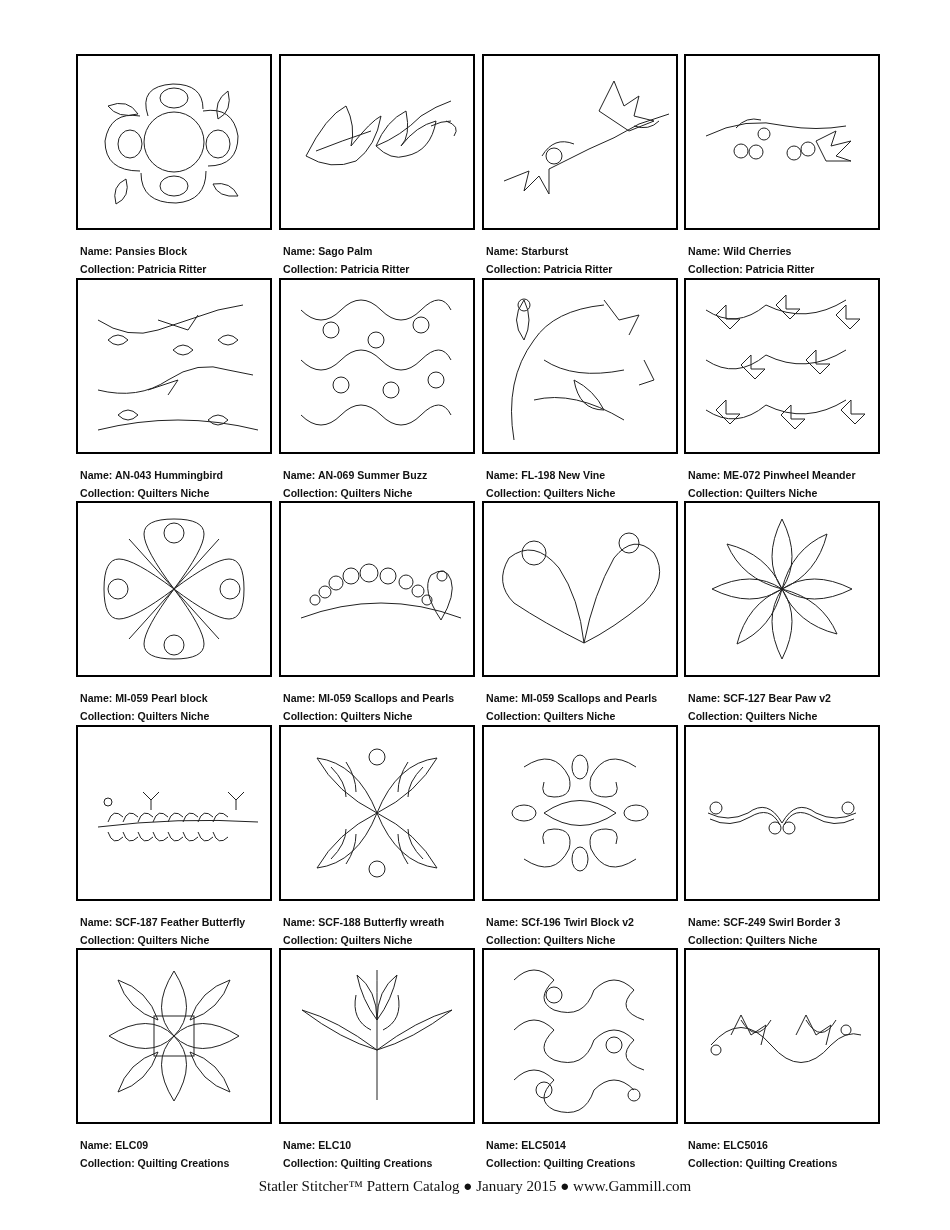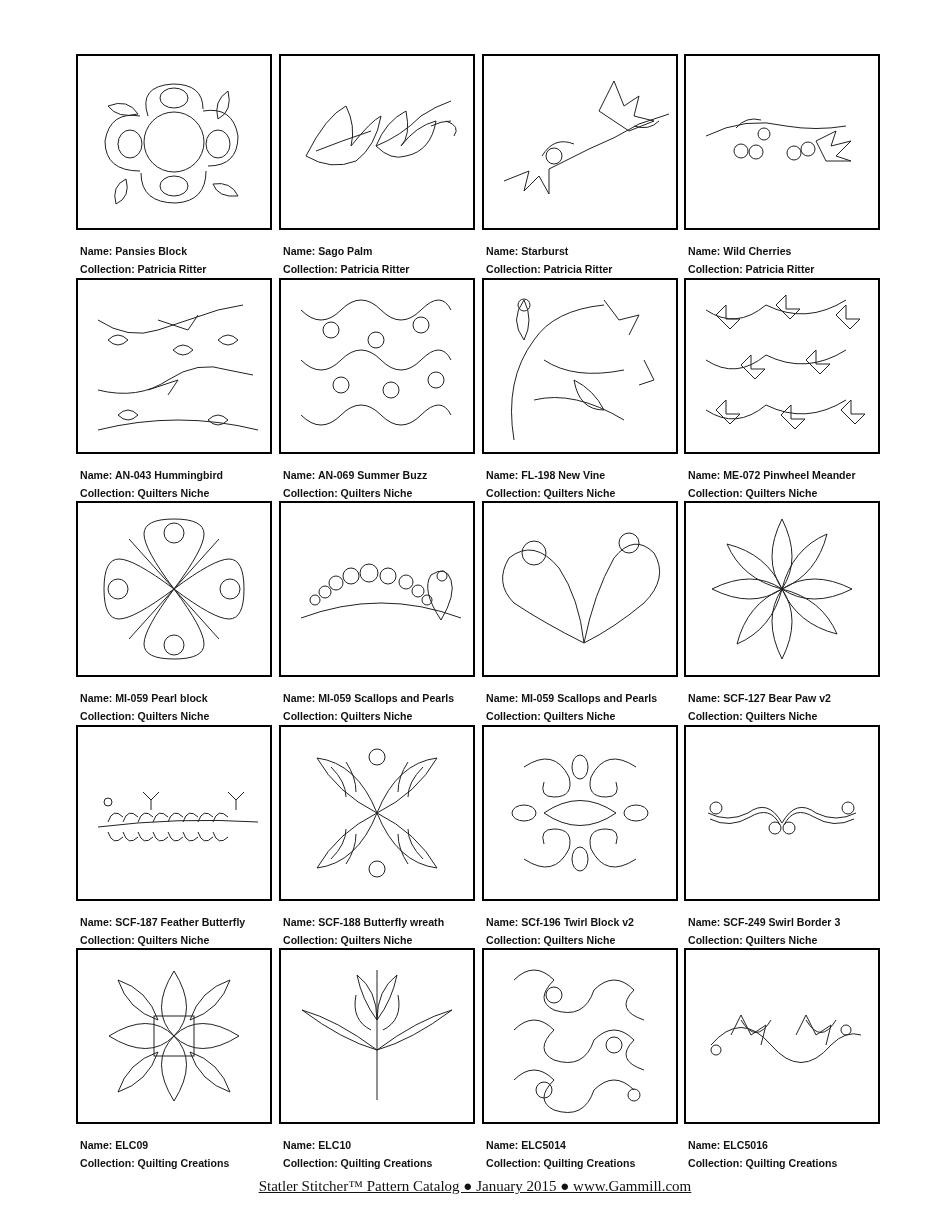--- a/index.html
+++ b/index.html
@@ -12,21 +12,21 @@
   .thumb svg { width: 192px; height: 172px; display: block; }
   .thumb svg * { fill: none; stroke: #222; stroke-width: 1; }
   .label {
     position: absolute; left: 4px; top: 189px; white-space: nowrap;
     font-family: "Liberation Sans", sans-serif; font-size: 11.5px; font-weight: bold;
     color: #111; line-height: 17.5px; transform: scaleX(0.92); transform-origin: left top;
   }
   .label .k { font-weight: bold; }
   .footer {
     position: absolute; left: 0; width: 950px; top: 1178px; text-align: center;
-    font-family: "Liberation Serif", serif; font-size: 15px; color: #111; text-decoration: underline;
+    font-family: "Liberation Serif", serif; font-size: 15px; color: #111;
   }
 </style>
 </head>
 <body>
 
 <div id="grid">
     <div class="cell" style="left: 76px; top: 54px;">
       <div class="thumb">
         <svg viewBox="0 0 192 172">
           <circle cx="96" cy="86" r="30"></circle>

